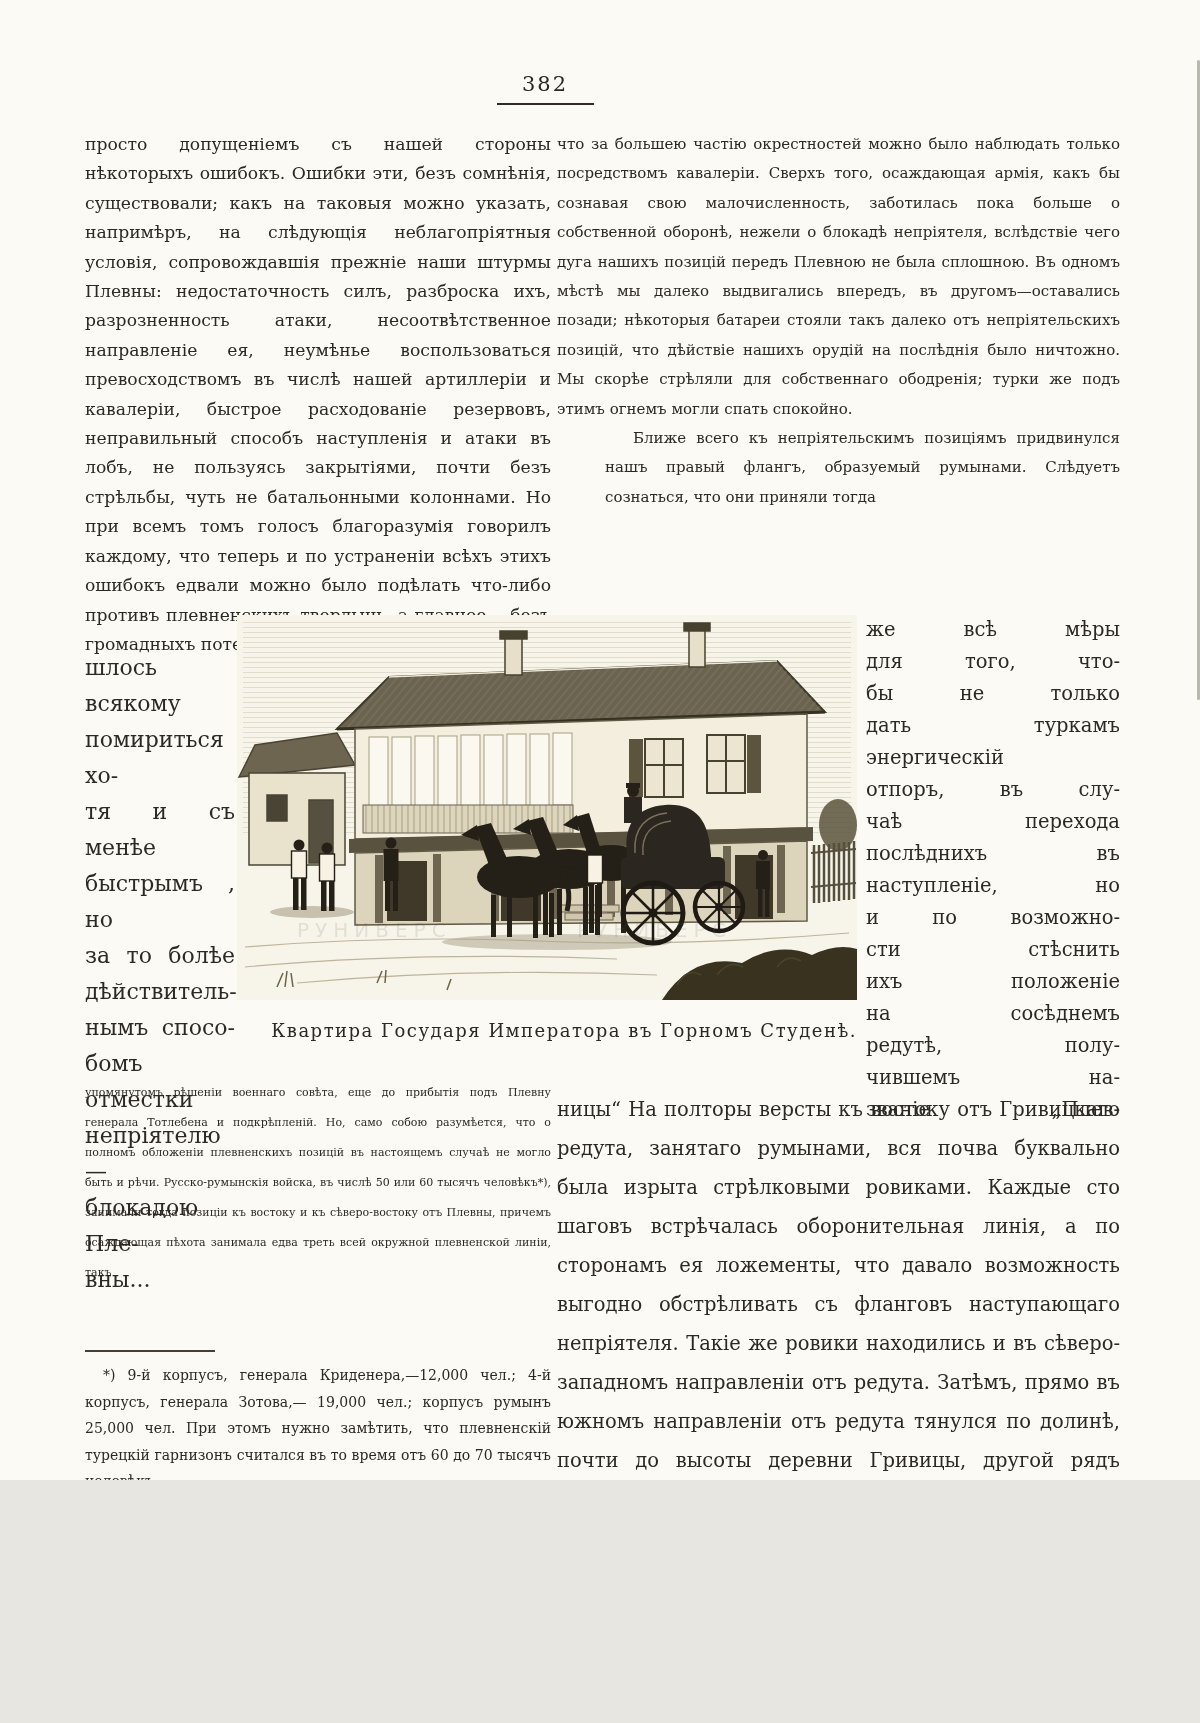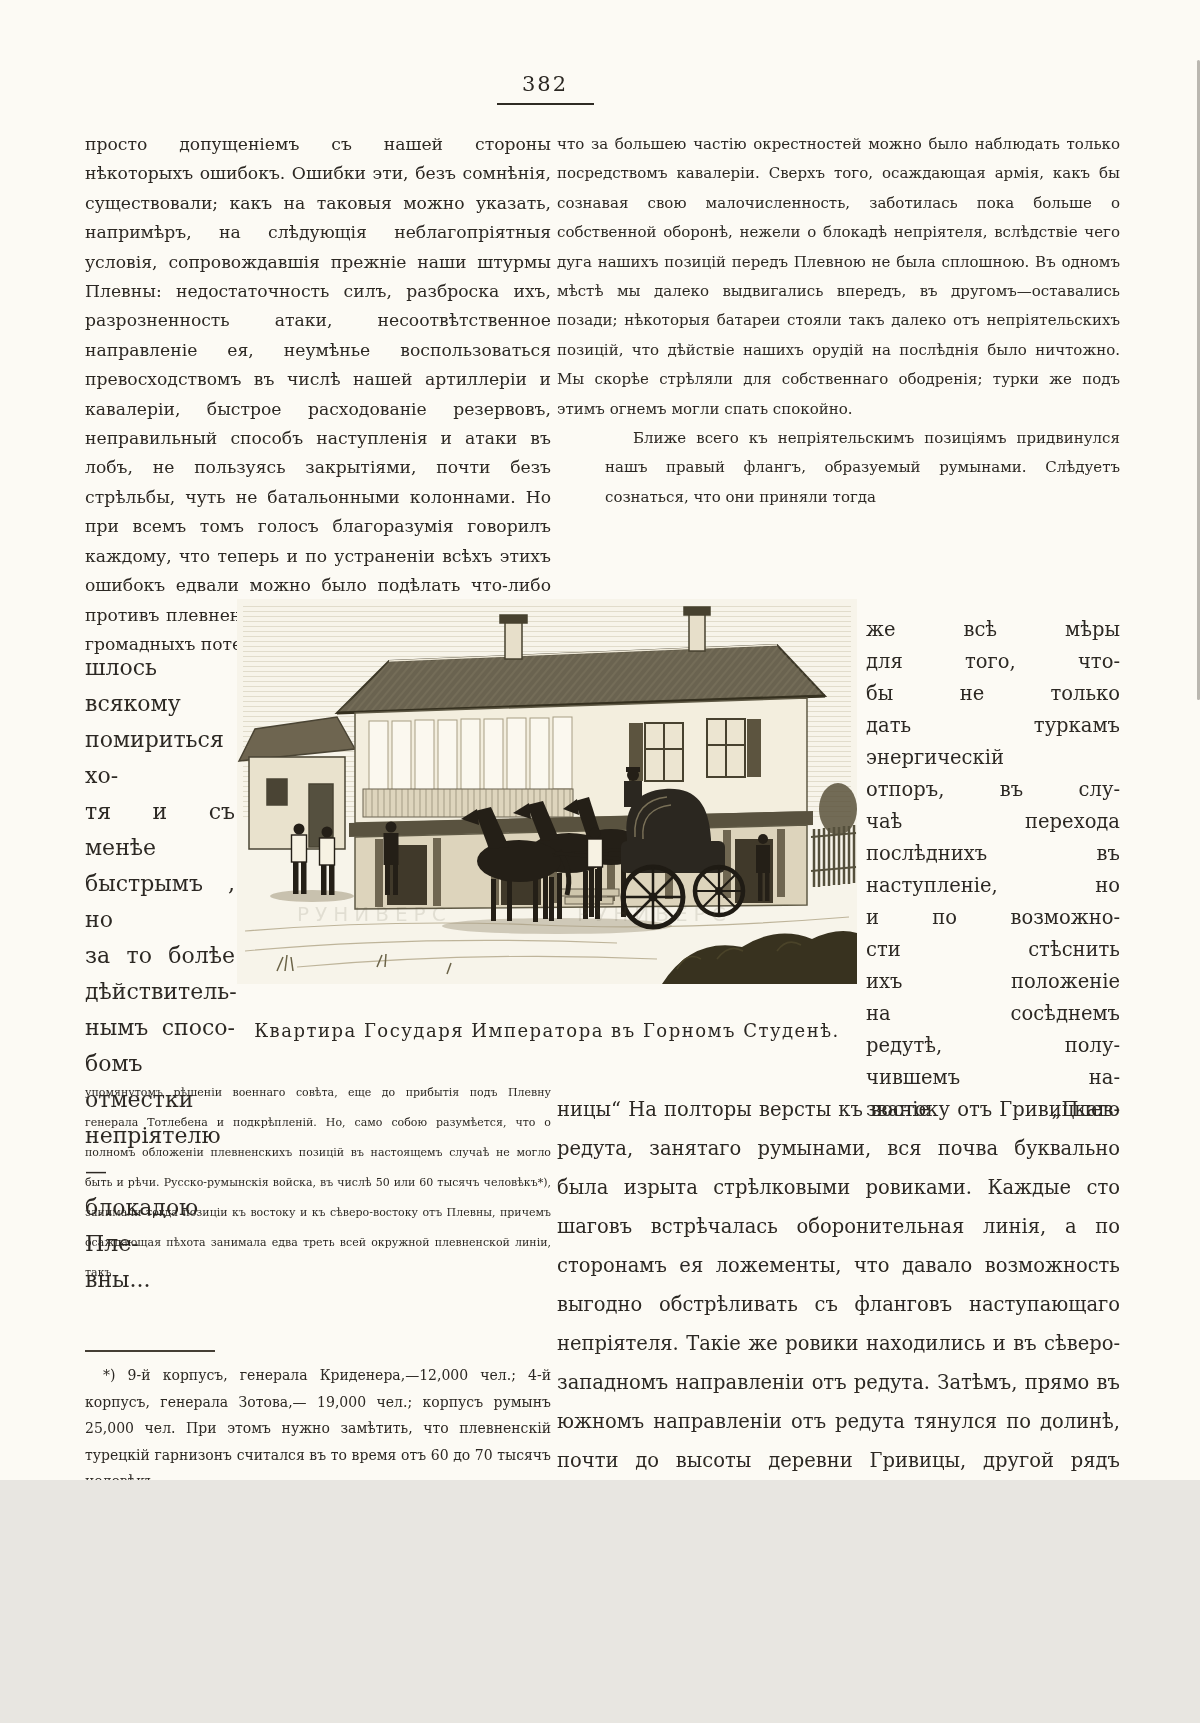--- a/index.html
+++ b/index.html
@@ -25,24 +25,24 @@
     position:absolute; left:85px; top:614px; width:150px;
     font-size:22px; line-height:36px; white-space:pre-line;
     text-align:justify; text-align-last:justify;
   }
   .left-mid .p2 { text-indent:18px; }
   .right-mid {
     position:absolute; left:866px; top:614px; width:254px;
     font-size:19.5px; line-height:32px; white-space:pre-line;
     text-align:justify; text-align-last:justify;
   }
-  .engraving { position:absolute; left:237px; top:599px; width:620px; height:385px; }
+  .engraving { position:absolute; left:237px; top:615px; width:620px; height:385px; }
   .caption {
     position:absolute; left:237px; top:1020px; width:620px;
-    text-align:center; font-size:18px; letter-spacing:1.5px; white-space:nowrap;
+    text-align:right; font-size:18px; letter-spacing:1.5px; white-space:nowrap;
   }
   .left-bottom  { position:absolute; left:85px;  top:1078px; width:466px; font-size:11px; line-height:30px; }
   .fn-rule { position:absolute; left:85px; top:1350px; width:130px; height:1.5px; background:#453f35; }
   .footnote { position:absolute; left:85px; top:1362px; width:466px; font-size:14px; line-height:26.5px; text-indent:18px; }
   .right-bottom { position:absolute; left:557px; top:1078px; width:563px; font-size:19.5px; line-height:39px;margin-top:12px; }
   .watermark {
     position:absolute; left:898px; top:1650px;
     font-family:"DejaVu Sans", sans-serif; font-weight:bold;
     font-size:23px; color:#8f8f97; letter-spacing:0.5px;
   }

